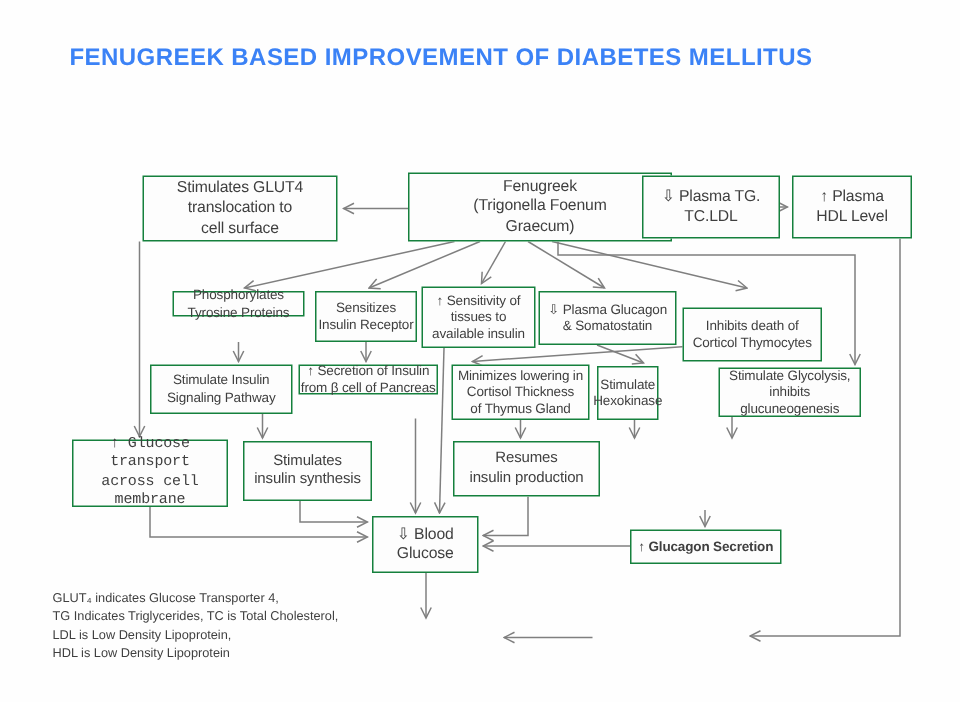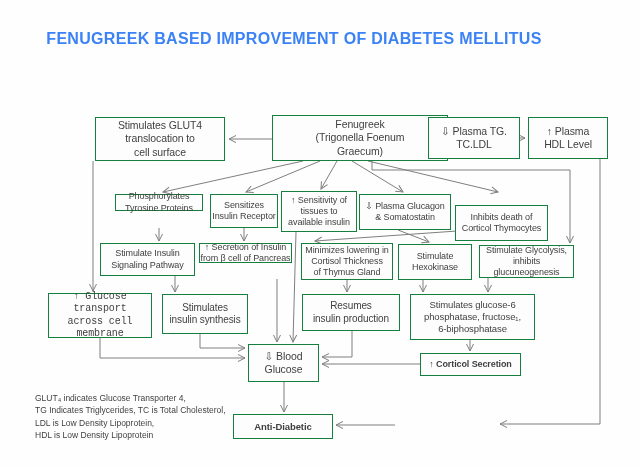--- a/index.html
+++ b/index.html
@@ -30,21 +30,21 @@
   #n-plasma-tg{left:428px;top:117px;width:92px;height:42px;}
   #n-hdl{left:528px;top:117px;width:80px;height:42px;}
   #n-phosphorylates{left:115px;top:194px;width:88px;height:17px;}
   #n-sensitizes{left:210px;top:194px;width:68px;height:34px;}
   #n-sensitivity{left:281px;top:191px;width:76px;height:41px;}
   #n-glucagon{left:359px;top:194px;width:92px;height:36px;}
   #n-inhibits-death{left:455px;top:194px;width:93px;height:36px;margin-top:11px;}
   #n-signaling{left:100px;top:243px;width:95px;height:33px;}
   #n-secretion{left:199px;top:243px;width:93px;height:20px;}
   #n-minimizes{left:301px;top:243px;width:92px;height:37px;}
-  #n-hexokinase{left:398px;top:244px;width:74px;height:36px;}
+  #n-hexokinase{left:398px;top:244px;width:41px;height:36px;}
   #n-glycolysis{left:479px;top:245px;width:95px;height:33px;}
   #n-glucose-transport{left:48px;top:293px;width:104px;height:45px;font-size:10px;font-family:Liberation Mono, monospace;}
   #n-insulin-synthesis{left:162px;top:294px;width:86px;height:40px;font-size:10px;}
   #n-resumes{left:302px;top:294px;width:98px;height:37px;font-size:10px;}
   #n-phosphatase{left:410px;top:294px;width:125px;height:46px;font-size:9.5px;}
   #n-blood-glucose{left:248px;top:344px;width:71px;height:38px;font-size:10.5px;}
   #n-insulin-secretion{left:420px;top:353px;width:101px;height:23px;}
   #n-anti-diabetic{left:233px;top:414px;width:100px;height:25px;font-size:9.5px;}
   #n-hypolipidemia{left:395px;top:413px;width:102px;height:24px;}
 </style>
@@ -126,27 +126,23 @@
   <div class="node" id="n-glycolysis">Stimulate Glycolysis,
 inhibits glucuneogenesis</div>
 
   <div class="node" id="n-glucose-transport">↑ Glucose transport
 across cell
 membrane</div>
   <div class="node" id="n-insulin-synthesis">Stimulates
 insulin synthesis</div>
   <div class="node" id="n-resumes">Resumes
 insulin production</div>
-  <div class="node" id="n-phosphatase">Stimulates glucose-6
-phosphatase, fructose₁,
-6-biphosphatase</div>
 
   <div class="node big" id="n-blood-glucose">⇩ Blood
 Glucose</div>
-  <div class="node bold" id="n-insulin-secretion">↑ Corticol Secretion</div>
-  <div class="node bold" id="n-anti-diabetic">Anti-Diabetic</div>
+  <div class="node bold" id="n-insulin-secretion">↑ Glucagon Secretion</div>
 
   <div class="footnote">GLUT₄ indicates Glucose Transporter 4,
 TG Indicates Triglycerides, TC is Total Cholesterol,
 LDL is Low Density Lipoprotein,
 HDL is Low Density Lipoprotein</div>
 
 </div>
 
 </body></html>

